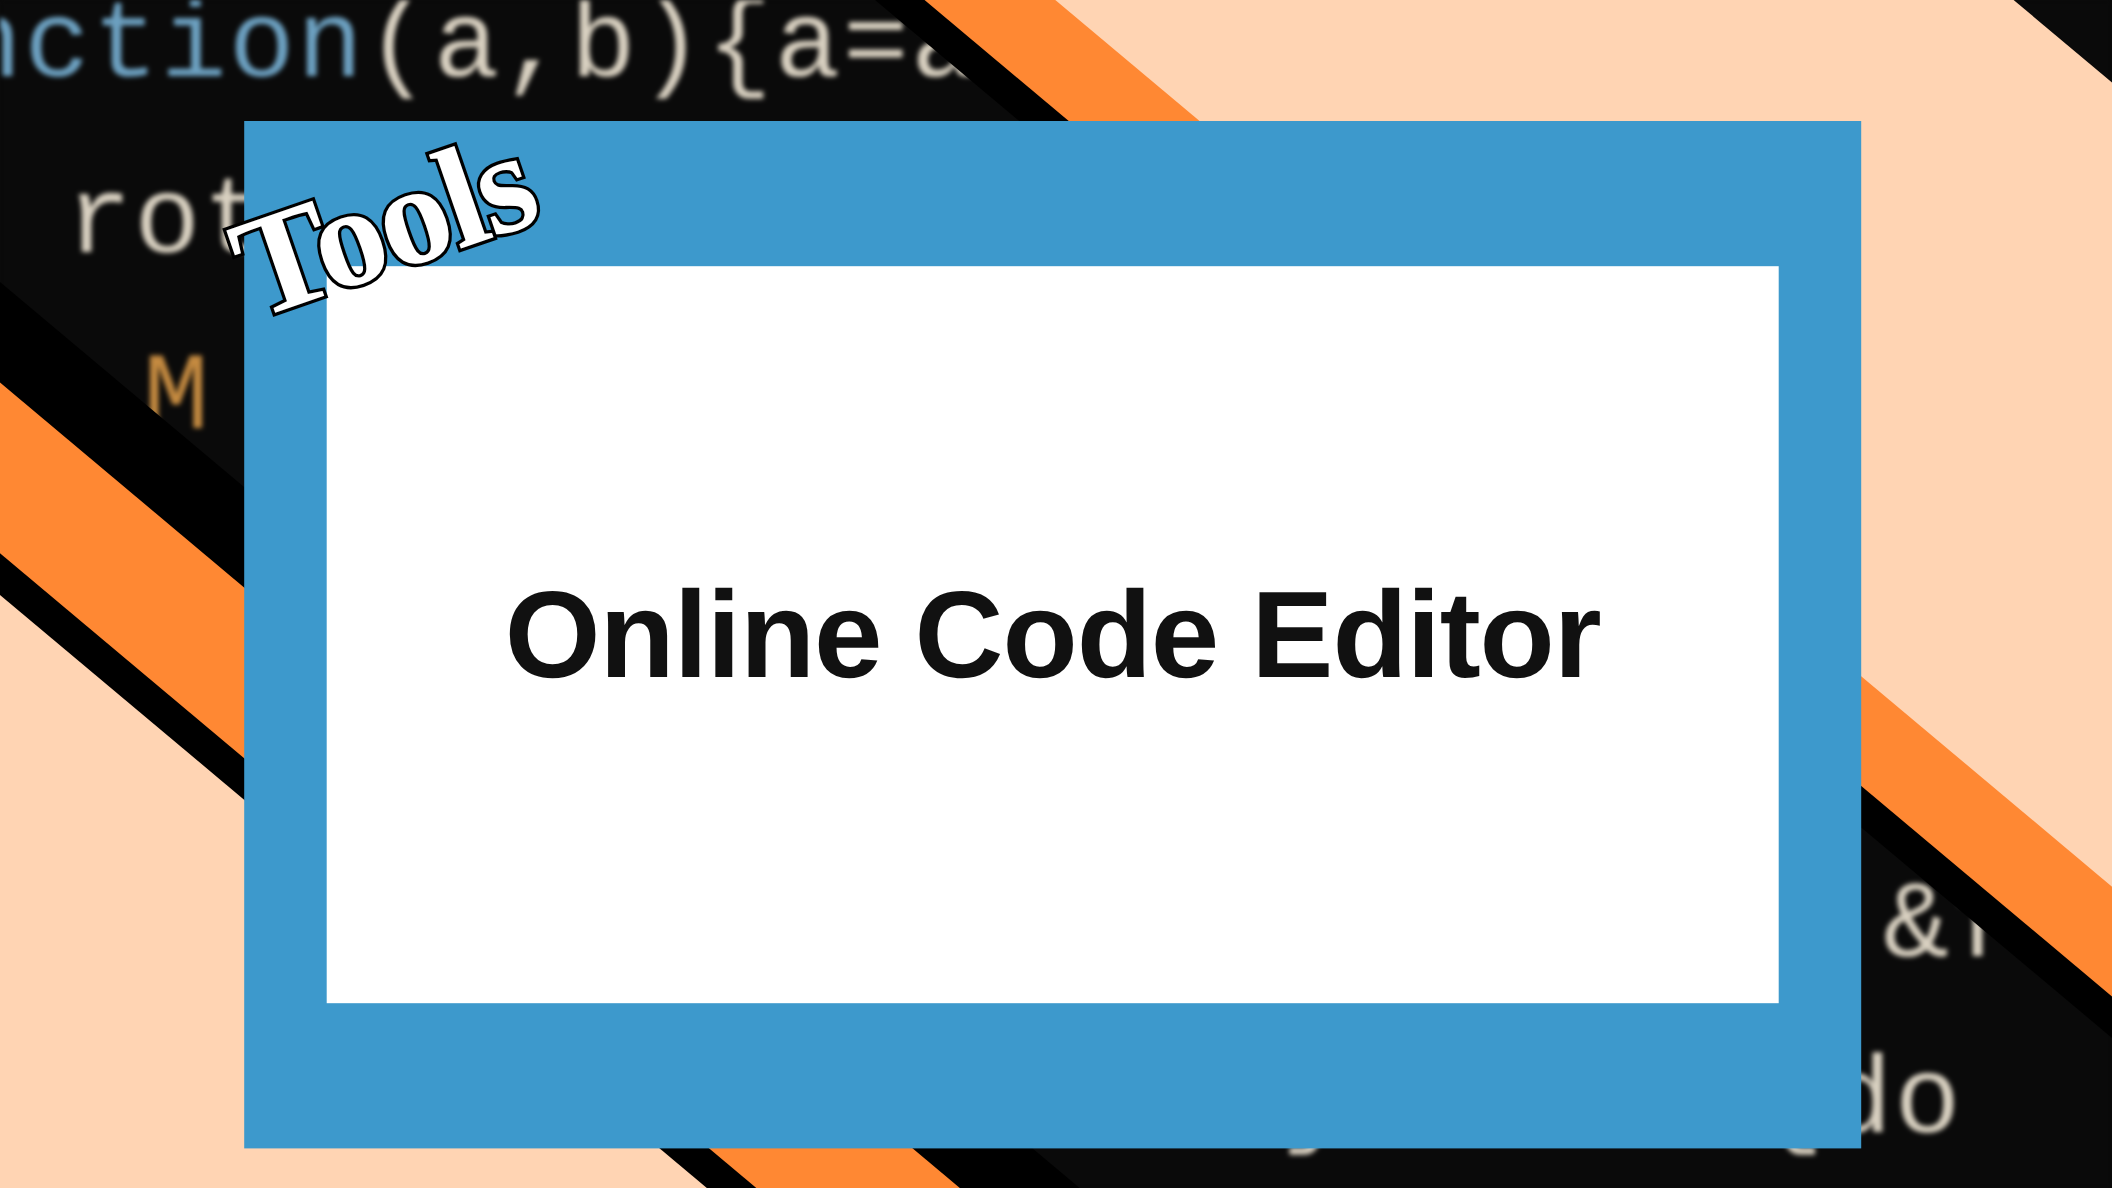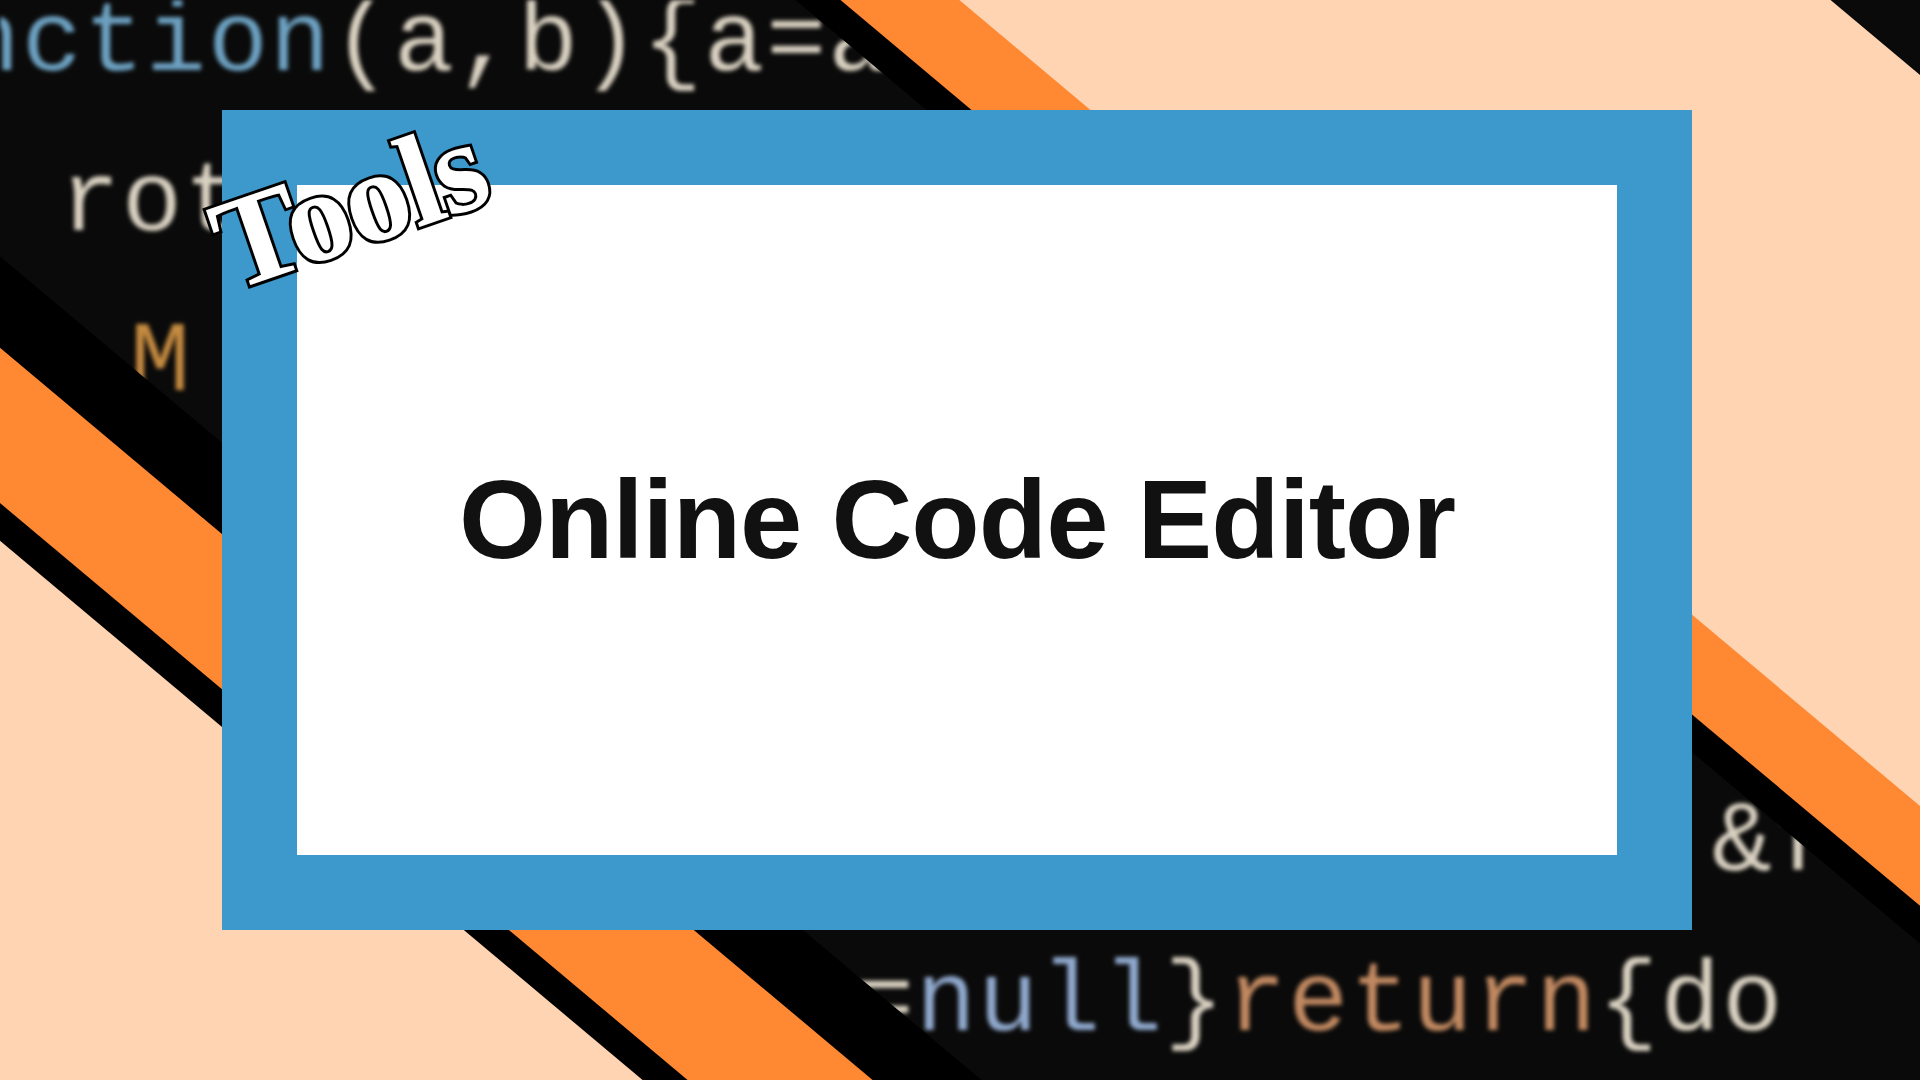--- a/index.html
+++ b/index.html
@@ -100,21 +100,21 @@
       height: 3200px;
       background: #000;
       top: -1000px;
       left: 1530px;
     }
     .card-outer {
       position: absolute;
       top: 110px;
       left: 222px;
       width: 1470px;
-      height: 820px;
+      height: 934px;
       background: #3d99cc;
       display: flex;
       align-items: center;
       justify-content: center;
     }
     .card-inner {
       background: #fff;
       width: 1320px;
       height: 670px;
       display: flex;

